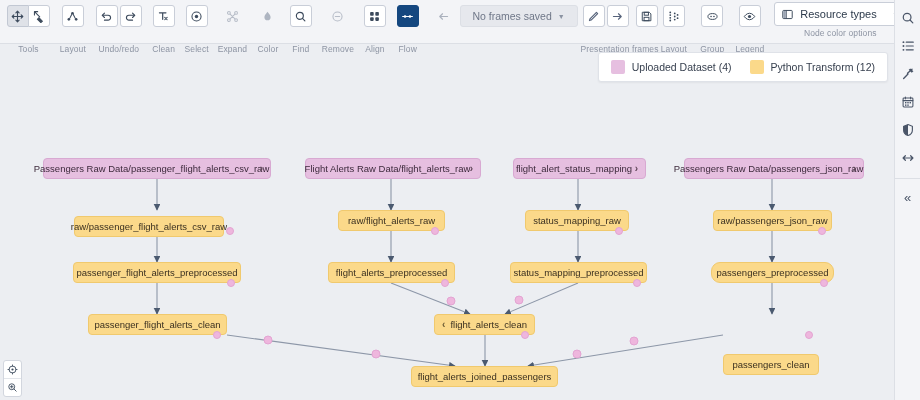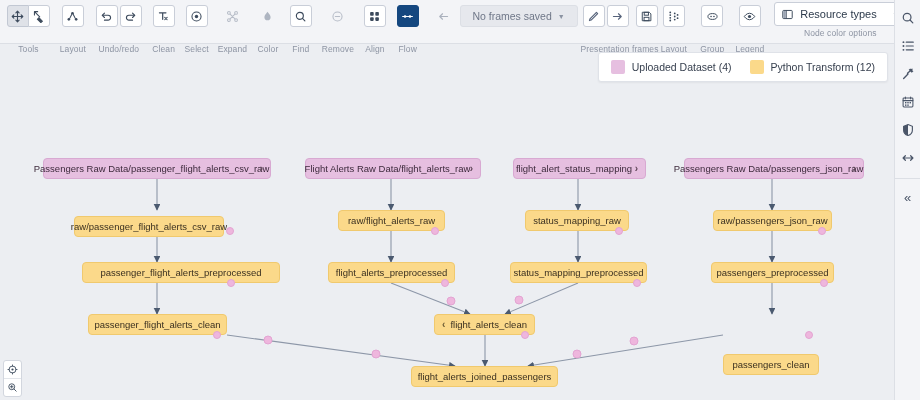--- a/index.html
+++ b/index.html
@@ -520,33 +520,33 @@
       </div>
       <div class="port" style="left: 431px; top: 183px;"></div>
       <div class="node transform" style="left: 525px; top: 166px; width: 104px;">
         <span>status_mapping_raw</span>
       </div>
       <div class="port" style="left: 615px; top: 183px;"></div>
       <div class="node transform" style="left: 713px; top: 166px; width: 119px;">
         <span>raw/passengers_json_raw</span>
       </div>
       <div class="port" style="left: 818px; top: 183px;"></div>
-      <div class="node transform" style="left: 73px; top: 218px; width: 198px; margin-left: 9px;">
+      <div class="node transform" style="left: 73px; top: 218px; width: 168px;">
         <span>passenger_flight_alerts_preprocessed</span>
       </div>
       <div class="port" style="left: 227px; top: 235px;"></div>
       <div class="node transform" style="left: 328px; top: 218px; width: 127px;">
         <span>flight_alerts_preprocessed</span>
       </div>
       <div class="port" style="left: 441px; top: 235px;"></div>
       <div class="node transform" style="left: 510px; top: 218px; width: 137px;">
         <span>status_mapping_preprocessed</span>
       </div>
       <div class="port" style="left: 633px; top: 235px;"></div>
-      <div class="node transform" style="left: 711px; top: 218px; width: 123px;">
+      <div class="node transform" style="left: 711px; top: 218px; width: 123px; border-radius: 9px;">
         <span>passengers_preprocessed</span>
       </div>
       <div class="port" style="left: 820px; top: 235px;"></div>
       <div class="node transform" style="left: 88px; top: 270px; width: 139px;">
         <span>passenger_flight_alerts_clean</span>
       </div>
       <div class="port" style="left: 213px; top: 287px;"></div>
       <div class="node transform" style="left: 434px; top: 270px; width: 101px;">
         <span class="chev-l">‹</span>
         <span>flight_alerts_clean</span>

